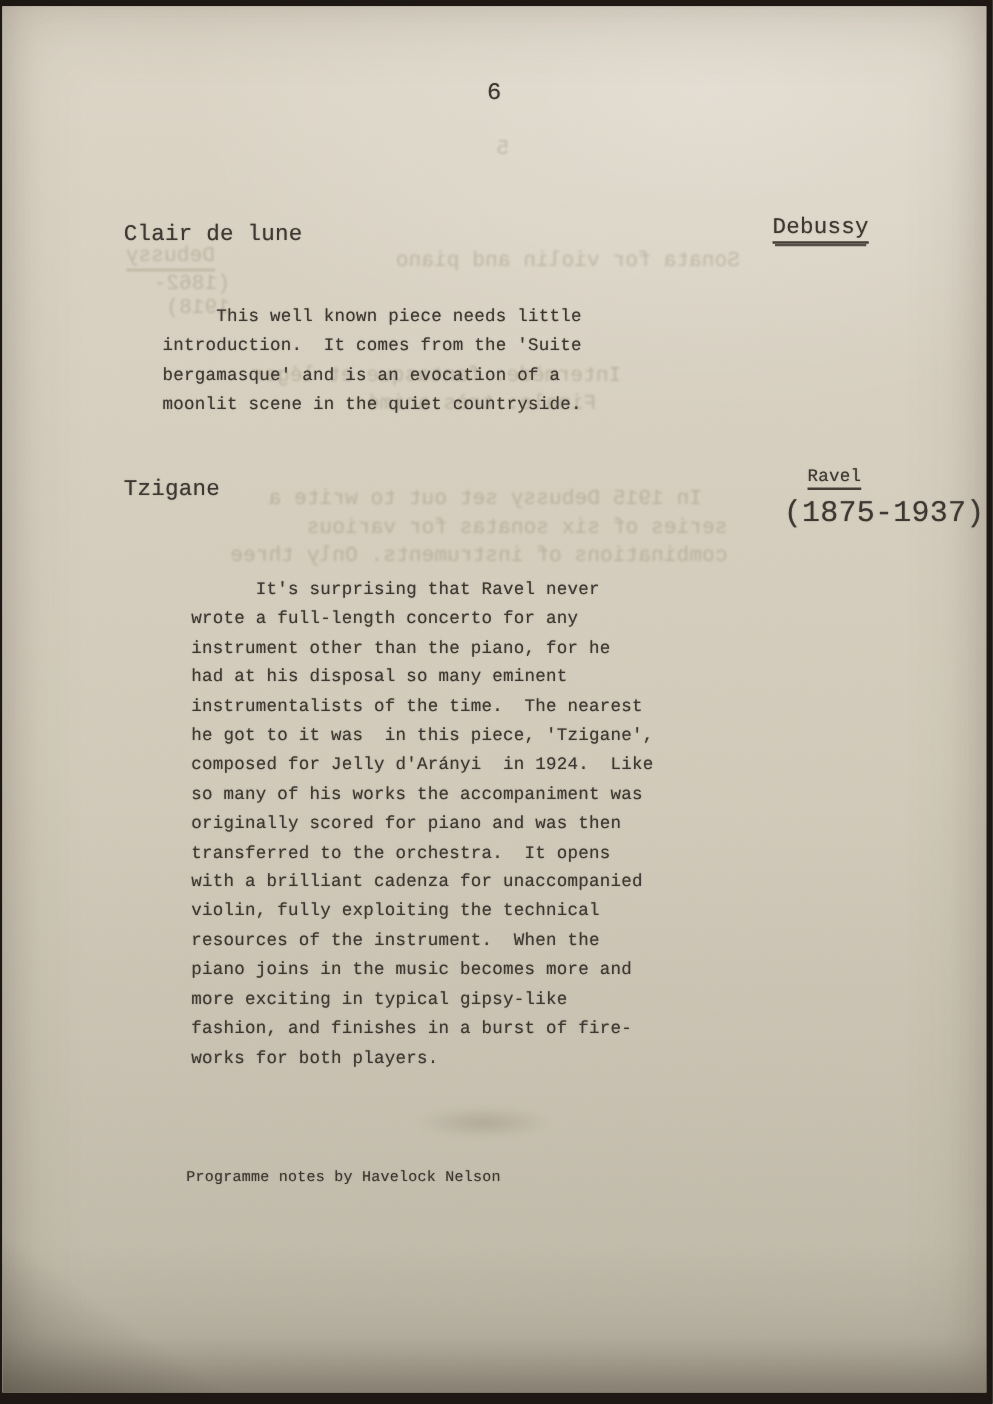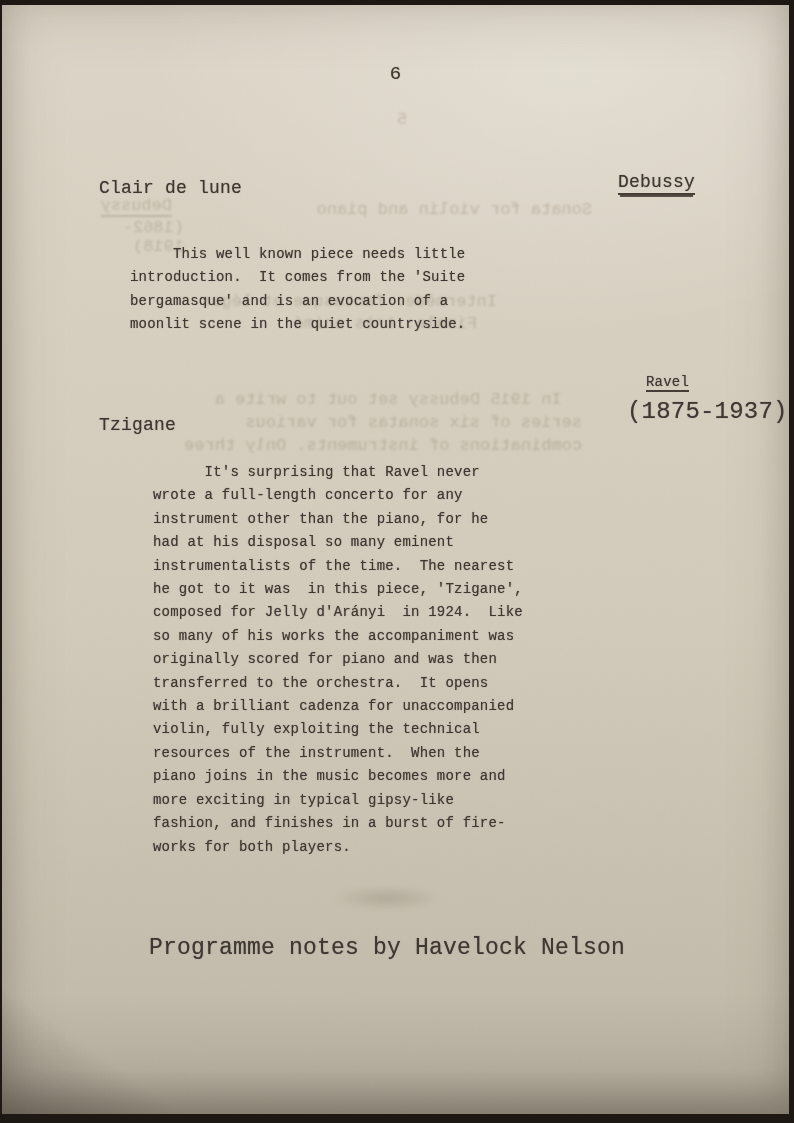--- a/index.html
+++ b/index.html
@@ -46,34 +46,34 @@
     text-align:center;font-size:19px;
   }
   .h-title{position:absolute;font-size:18px;}
   .clair-title{left:97px;top:173px;}
   .clair-composer{
     position:absolute;left:616px;top:167px;font-size:18px;
     border-bottom:2px solid #453e37;
     box-shadow:0 4px 0 -2px rgba(62,54,45,0.85);
     padding-bottom:1px;
   }
-  .tzigane-title{left:97px;top:377px;margin-top:33px;}
+  .tzigane-title{left:97px;top:377px;}
   .ravel-composer{
     position:absolute;left:644px;top:369px;font-size:14px;
     border-bottom:2.5px solid #453e37;padding-bottom:0px;
   }
   .ravel-dates{position:absolute;left:625px;top:393px;font-size:24px;}
   .para{
     position:absolute;
     white-space:pre;
     line-height:23.4px;
   }
   .para1{left:128px;top:238px;}
   .para2{left:127px;top:456px;margin-left:24px;}
-  .footer-line{position:absolute;left:147px;top:930px;font-size:23px;}
+  .footer-line{position:absolute;left:147px;top:930px;font-size:12px;}
 
   
   .bleed{
     position:absolute;left:70px;top:95px;width:660px;height:520px;
     transform:scaleX(-1);
     color:#6f5d42;
     opacity:0.26;
     filter:blur(0.8px);
     font-size:17px;
     pointer-events:none;

